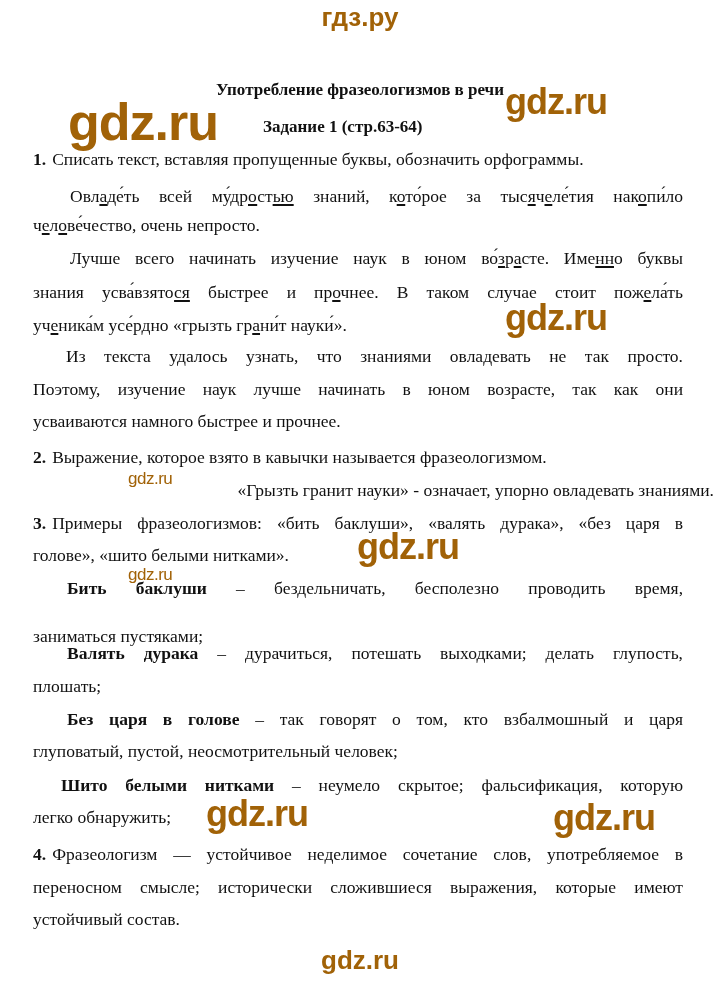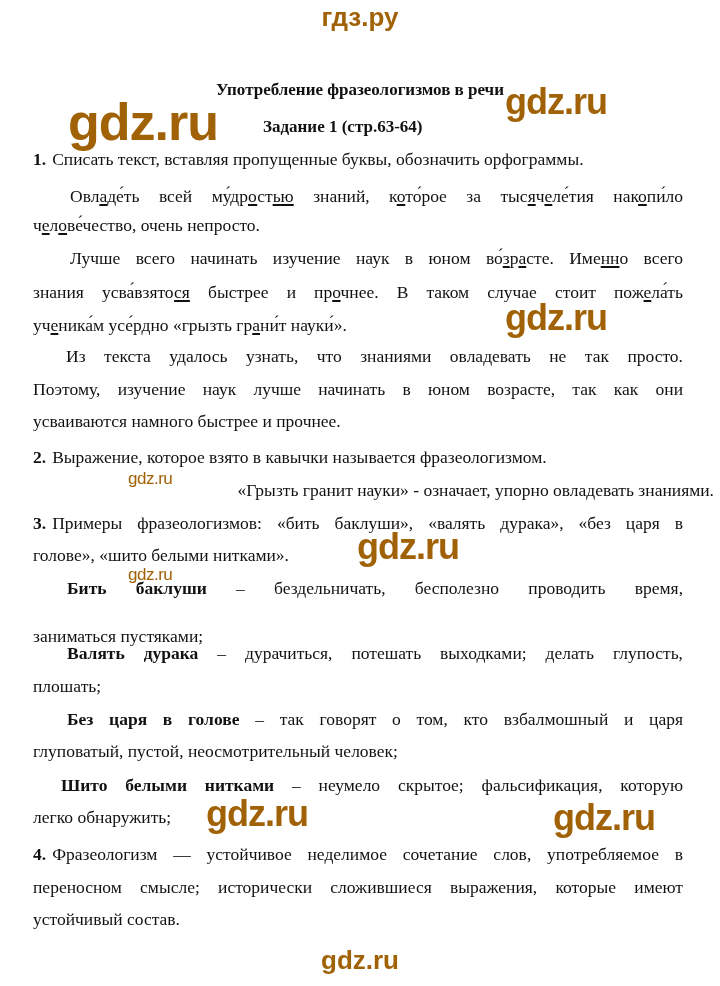--- a/index.html
+++ b/index.html
@@ -41,21 +41,21 @@
 <div class="task-header">Задание 1 (стр.63-64)</div>
 
 <div class="line" style="top:148px;">
   <span class="num">1.</span><span>Списать текст, вставляя пропущенные буквы, обозначить орфограммы.</span>
 </div>
 
 <div class="line justify" style="top:185px; left:33px; padding-left:37px; width:613px;"><span>Овл</span><span class="u">а</span><span>де́ть всей му́др</span><span class="u">о</span><span>ст</span><span class="u">ью</span><span> знаний, к</span><span class="u">о</span><span>то́рое за тыс</span><span class="u">я</span><span>ч</span><span class="u">е</span><span>ле́тия нак</span><span class="u">о</span><span>пи́ло</span></div>
 
 <div class="line" style="top:214px;"><span>ч</span><span class="u">е</span><span>л</span><span class="u">о</span><span>ве́чество, очень непросто.</span></div>
 
-<div class="line justify" style="top:247px; padding-left:37px; width:613px;"><span>Лучше всего начинать изучение наук в юном во́</span><span class="u">з</span><span>р</span><span class="u">а</span><span>сте. Име</span><span class="u">нн</span><span>о всего</span></div>
+<div class="line justify" style="top:247px; padding-left:37px; width:613px;"><span>Лучше всего начинать изучение наук в юном во́</span><span class="u">з</span><span>р</span><span class="u">а</span><span>сте. Име</span><span class="u">нн</span><span>о буквы</span></div>
 
 <div class="line justify" style="top:281px;"><span>знания усва́взято</span><span class="u">ся</span><span> быстрее и пр</span><span class="u">о</span><span>чнее. В таком случае стоит пож</span><span class="u">е</span><span>ла́ть</span></div>
 
 <div class="line" style="top:314px;"><span>уч</span><span class="u">е</span><span>ника́м усе́р</span><span class="u">д</span><span>но «грызть гр</span><span class="u">а</span><span>ни́т науки́».</span></div>
 
 <div class="line justify" style="top:345px; padding-left:33px; width:617px;">Из текста удалось узнать, что знаниями овладевать не так просто.</div>
 <div class="line justify" style="top:378px;">Поэтому, изучение наук лучше начинать в юном возрасте, так как они</div>
 <div class="line" style="top:410px;">усваиваются намного быстрее и прочнее.</div>
 
 <div class="line" style="top:446px;">

